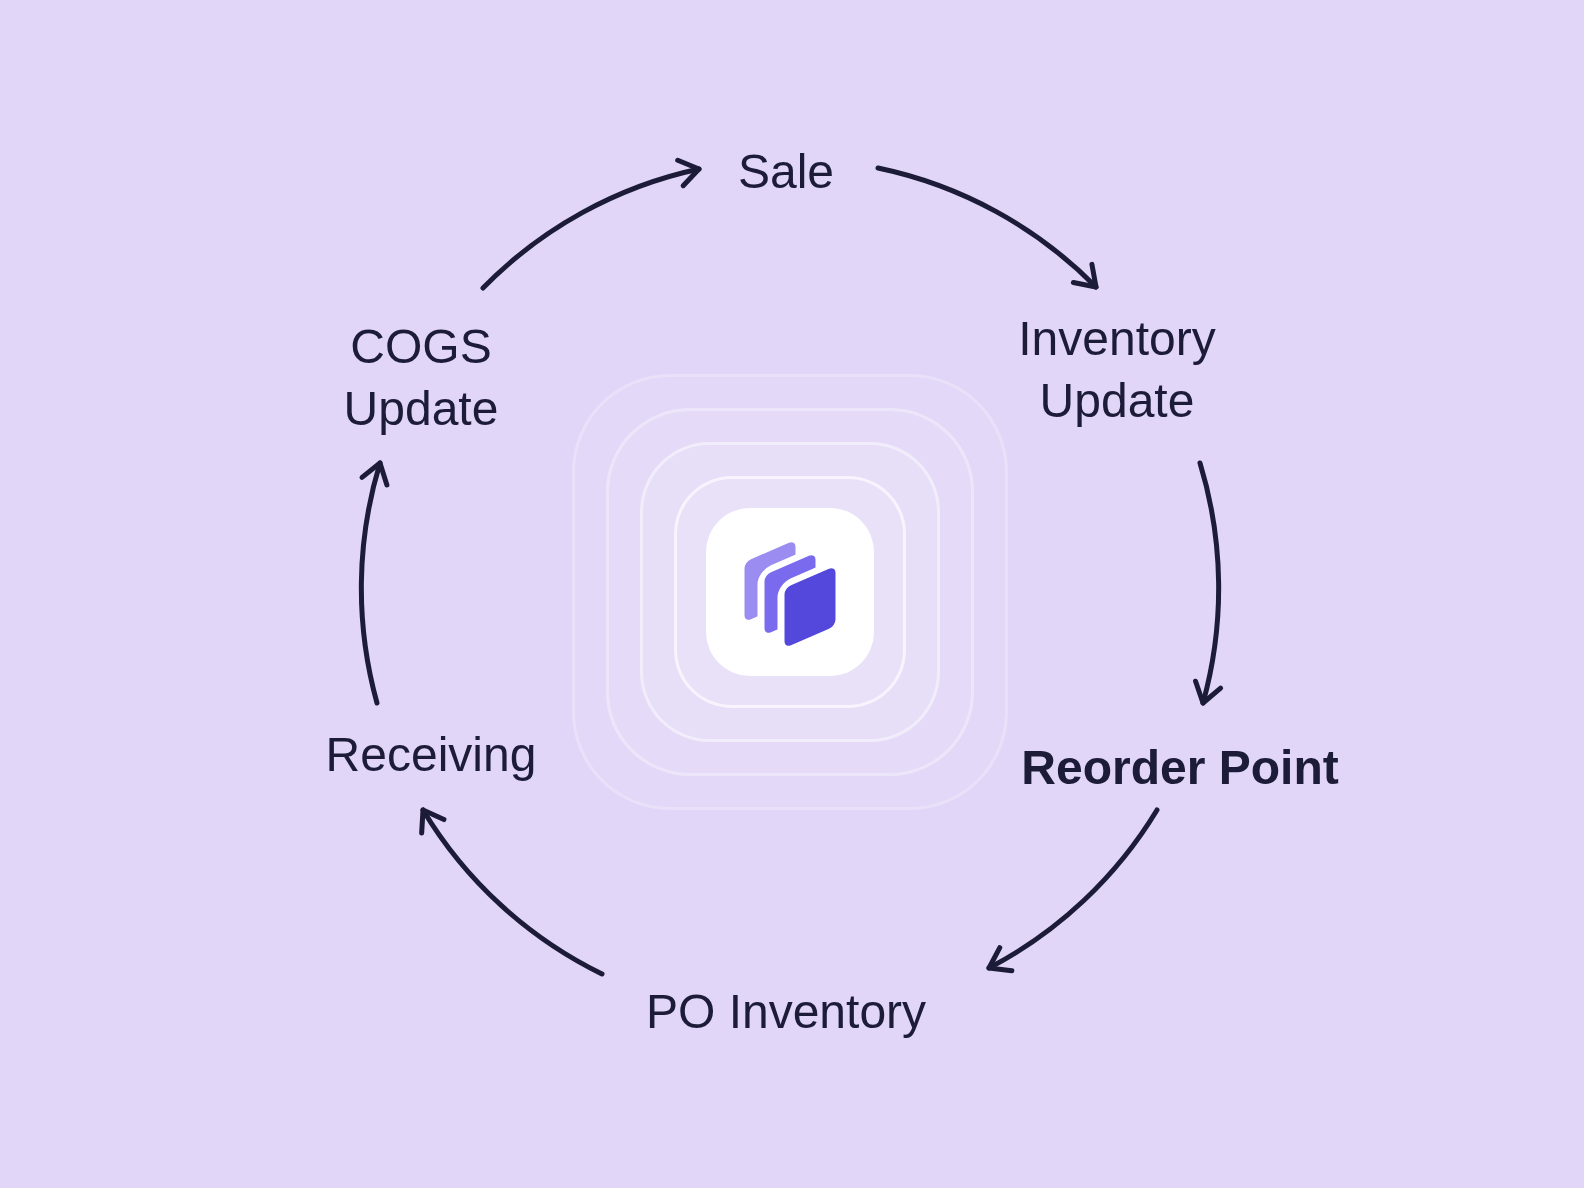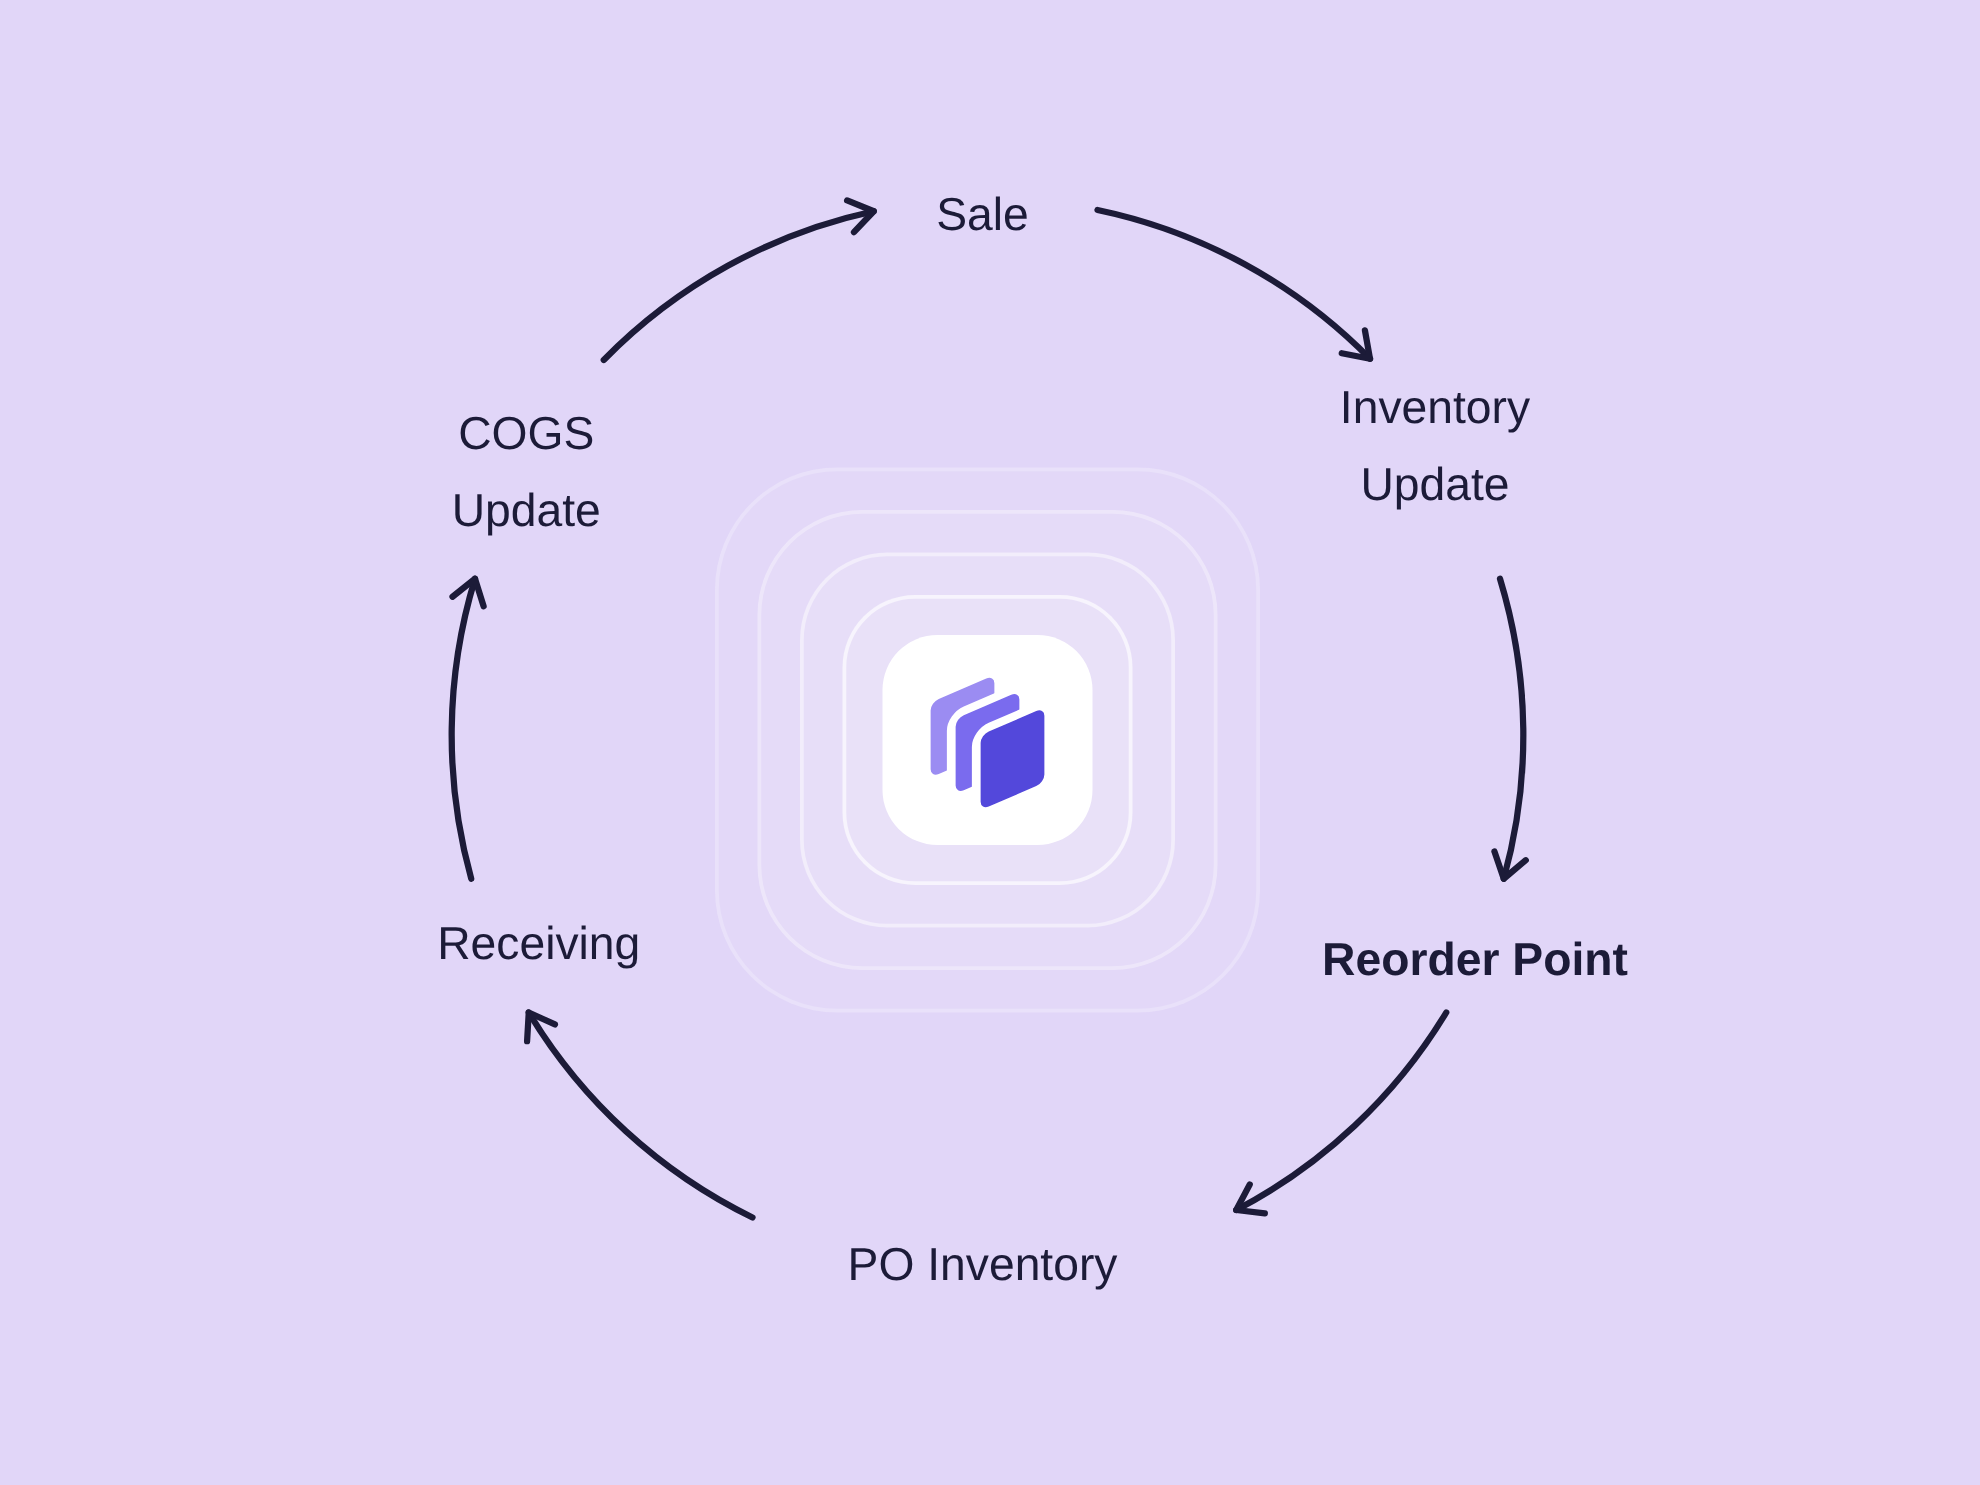--- a/index.html
+++ b/index.html
@@ -5,25 +5,25 @@
   html,body{margin:0;padding:0;}
   body{
     width:1584px;height:1188px;position:relative;overflow:hidden;
     background:var(--background,#E1D6F8);
     font-family:"Liberation Sans", sans-serif;
   }
   
   .node{
     position:absolute;transform:translate(-50%,-50%);
     color:var(--ink,#1C1B38);
-    font-size:37px;line-height:62px;font-weight:500;
+    font-size:48px;line-height:62px;font-weight:500;
     text-align:center;white-space:pre-line;letter-spacing:0;
   }
   .node-sale      {left:786px; top:172px;}
-  .node-inventory {left:1117px;top:357px;margin-left:31px;}
+  .node-inventory {left:1117px;top:370px;}
   .node-reorder   {left:1180px;top:768px;font-weight:bold;}
   .node-po        {left:786px; top:1012px;}
   .node-receiving {left:395px; top:755px;margin-left:36px;}
   .node-cogs      {left:421px; top:378px;}
 
   
   .arrows{position:absolute;left:0;top:0;width:1584px;height:1188px;}
   .arrows path{fill:none;stroke:var(--ink,#1C1B38);stroke-width:5;stroke-linecap:round;}
 
   

